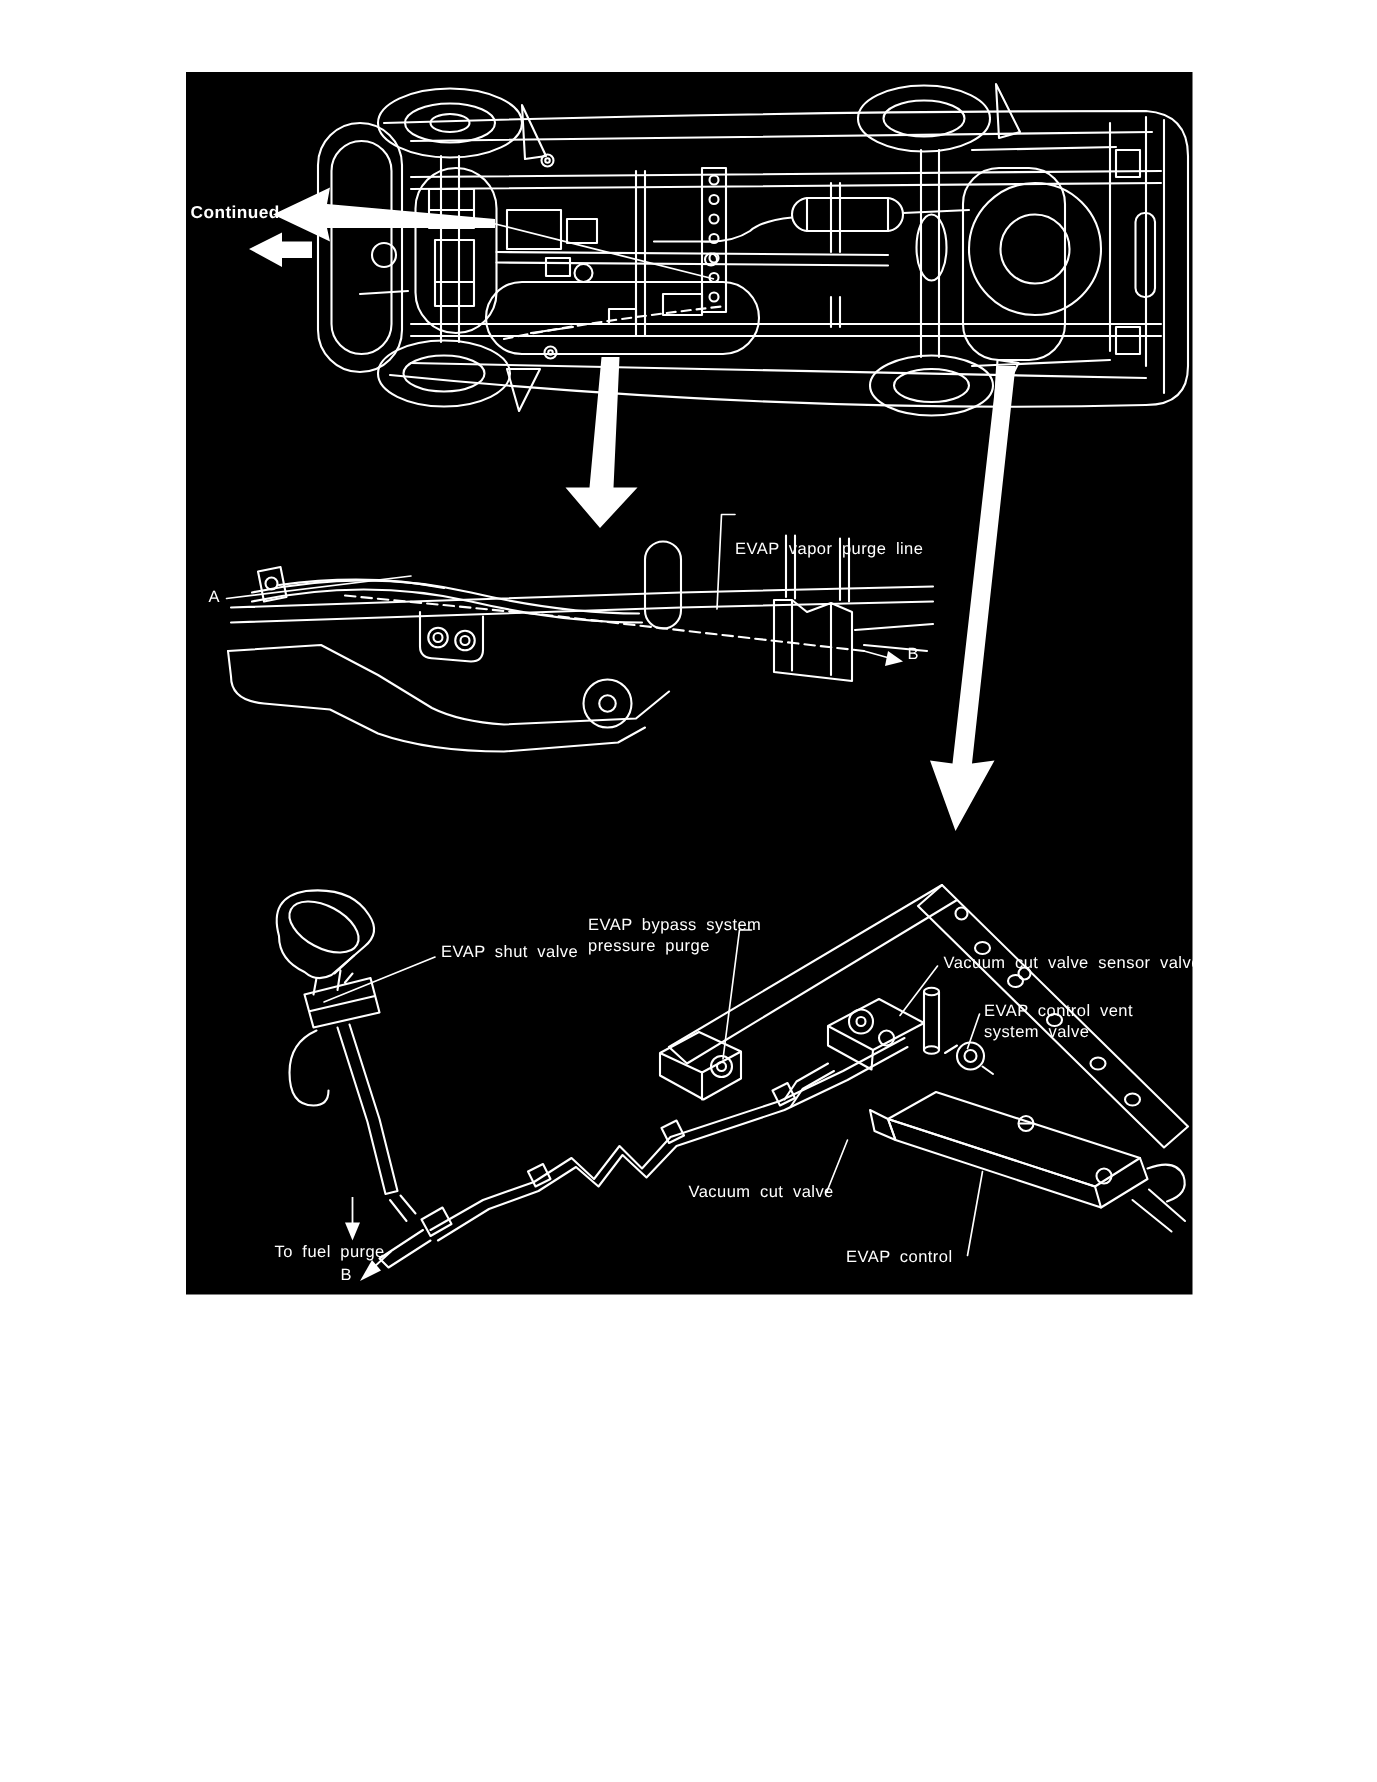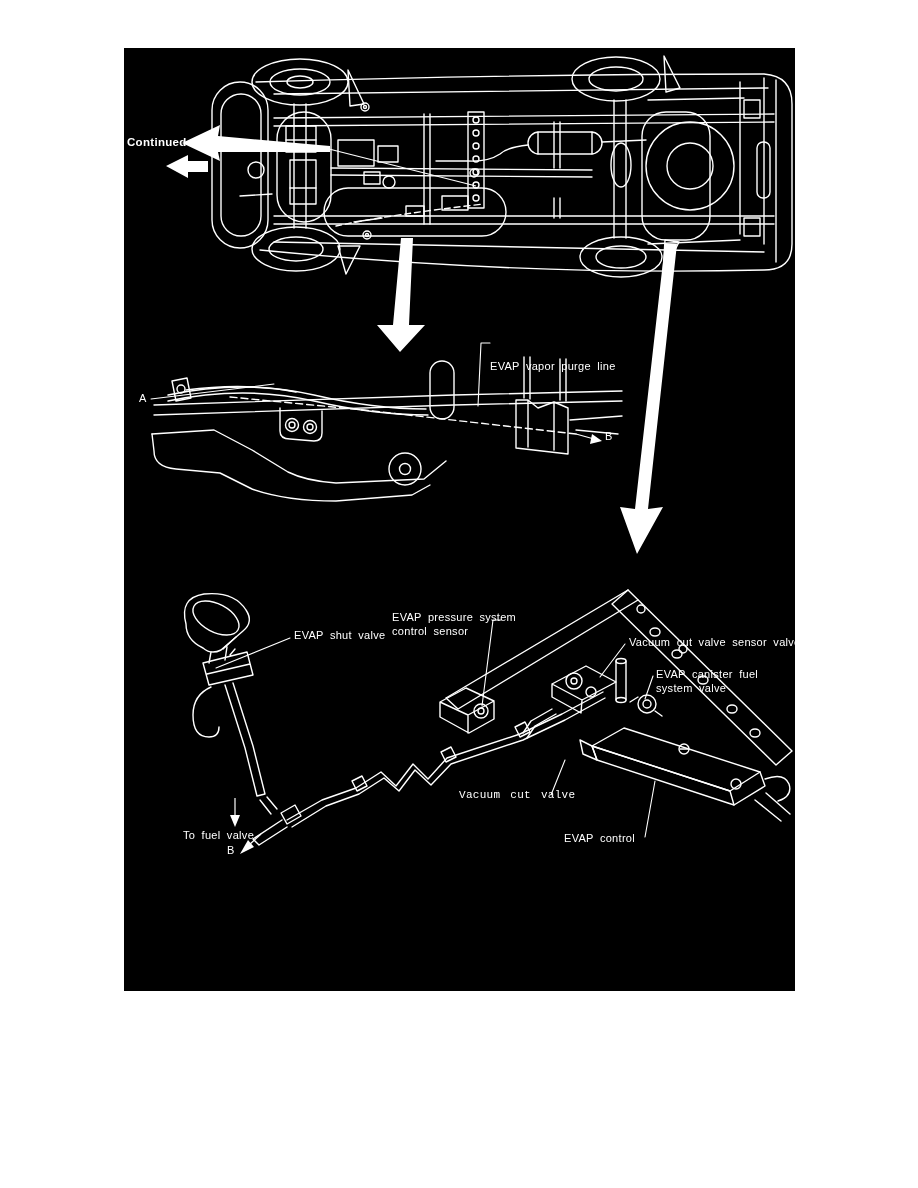--- a/index.html
+++ b/index.html
@@ -1,18 +1,18 @@
 <!DOCTYPE html>
 <html><head>
 <meta charset="utf-8">
 <style>
   html,body{margin:0;padding:0;}
   .page{position:relative;width:918px;height:1188px;background:#ffffff;overflow:hidden;
         font-family:"Liberation Sans", sans-serif;}
-  .panel{position:absolute;left:124px;top:48px;width:671px;height:943px;background:#000000;}
+  .panel{position:absolute;left:124px;top:48px;width:671px;height:815px;background:#000000;}
   .panel svg{position:absolute;left:0;top:0;}
   .lbl{position:absolute;color:#ffffff;font-size:11px;line-height:13px;white-space:nowrap;
        letter-spacing:0.3px;word-spacing:3px;}
   .lbl.bold{font-weight:bold;font-size:11.5px;}
   .lbl2{line-height:14px;}
 </style>
 </head>
 <body>
 
 <div class="page">
@@ -238,26 +238,26 @@
     </svg>
 
     <div class="lbl bold" style="left:3px;top:88px;">Continued</div>
 
     <div class="lbl" style="left:366px;top:284px;margin-top:28px;">EVAP vapor purge line</div>
     <div class="lbl" style="left:15px;top:344px;">A</div>
     <div class="lbl" style="left:481px;top:382px;">B</div>
 
     <div class="lbl" style="left:170px;top:581px;">EVAP shut valve</div>
     <div class="lbl lbl2" style="left:268px;top:562px;">
-      <div>EVAP pressure system</div>
-      <div>control sensor</div>
+      <div>EVAP bypass system</div>
+      <div>pressure purge</div>
     </div>
     <div class="lbl" style="left:505px;top:588px;">Vacuum cut valve sensor valve</div>
     <div class="lbl lbl2" style="left:532px;top:619px;">
-      <div>EVAP canister fuel</div>
+      <div>EVAP control vent</div>
       <div>system valve</div>
     </div>
-    <div class="lbl" style="left:335px;top:741px;font-family:Liberation Mono, monospace;">Vacuum cut valve</div>
+    <div class="lbl" style="left:335px;top:741px;">Vacuum cut valve</div>
     <div class="lbl" style="left:440px;top:784px;">EVAP control</div>
-    <div class="lbl" style="left:59px;top:781px;">To fuel valve</div>
+    <div class="lbl" style="left:59px;top:781px;">To fuel purge</div>
     <div class="lbl" style="left:103px;top:796px;">B</div>
   </div>
 </div>
 
 </body></html>

